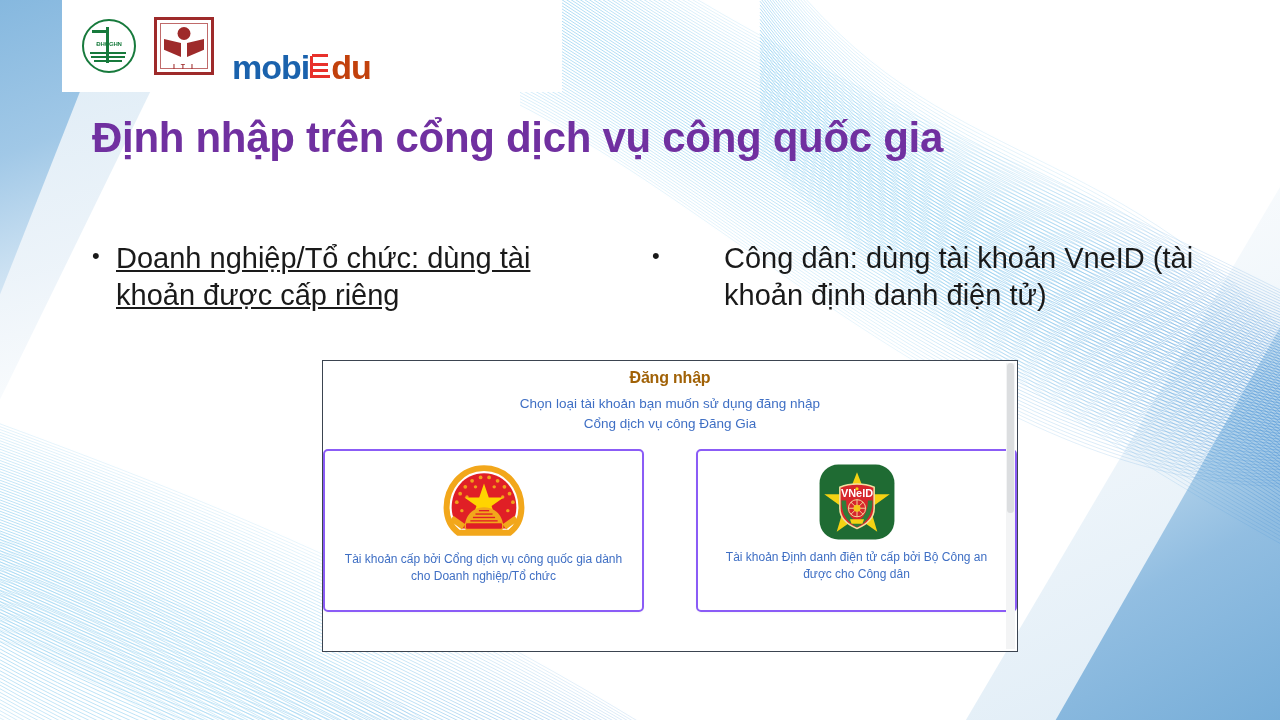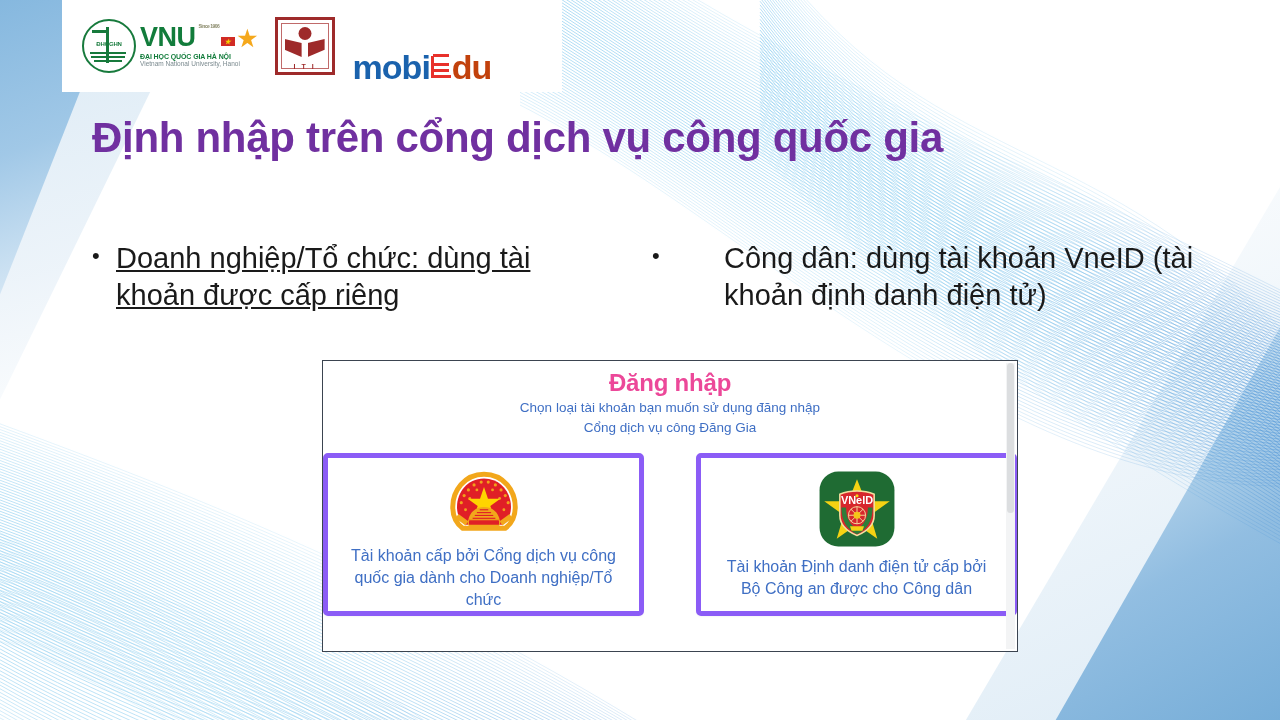--- a/index.html
+++ b/index.html
@@ -215,53 +215,53 @@
     background: #ffffff;
     border: 1.6px solid #3b4450;
     box-sizing: border-box;
     overflow: hidden;
   }
   .panel-head {
     text-align: center;
     padding-top: 8px;
   }
   .panel-title {
-    font-size: 24px;
+    font-size: 16px;
     font-weight: bold;
-    color: #ec4899;
+    color: #a16207;
     letter-spacing: -.2px;
   }
   .panel-sub {
-    margin-top: 1px;
+    margin-top: 7px;
     font-size: 13.5px;
     color: #3f6fc4;
     line-height: 1.45;
   }
   .cards {
     display: flex;
     justify-content: center;
     gap: 52px;
     margin-top: 16px;
   }
   .card {
     width: 322px;
     height: 163px;
     background: #ffffff;
-    border: 5px solid #8b5cf6;
+    border: 2px solid #8b5cf6;
     border-radius: 5px;
     box-sizing: border-box;
     display: flex;
     flex-direction: column;
     align-items: center;
     padding-top: 12px;
     box-shadow: 0 1px 2px rgba(0,0,0,.04);
   }
   .card-caption {
     margin-top: 8px;
-    font-size: 16px;
+    font-size: 12px;
     color: #3f6fc4;
     text-align: center;
     line-height: 1.38;
     padding: 0 14px;
   }
 
   
   .emblem { width: 86px; height: 80px; }
   .vneid  { width: 78px; height: 78px; }
 
@@ -574,32 +574,20 @@
 
     <div class="vnu-logo">
       <div class="vnu-mark">
         <span class="stem"></span>
           <span class="barT"></span>
         <span class="l1"></span>
           <span class="l2"></span>
           <span class="l3"></span>
         <span class="abbr">ĐHQGHN</span>
       </div>
-      <div class="vnu-text">
-        <div class="vnu-big">
-          <span>VNU</span>
-          <span class="vnu-since">Since 1906</span>
-          <span class="vnu-flag">
-              <i class="fs">★</i>
-            </span>
-          <span class="vnu-star">★</span>
-        </div>
-        <div class="vnu-sub1">ĐẠI HỌC QUỐC GIA HÀ NỘI</div>
-        <div class="vnu-sub2">Vietnam National University, Hanoi</div>
-      </div>
     </div>
 
     <div class="iti-logo">
       <div class="iti-inner"></div>
       <div class="iti-head"></div>
       <div class="iti-book-l"></div>
       <div class="iti-book-r"></div>
       <div class="iti-label">I T I</div>
     </div>
 

